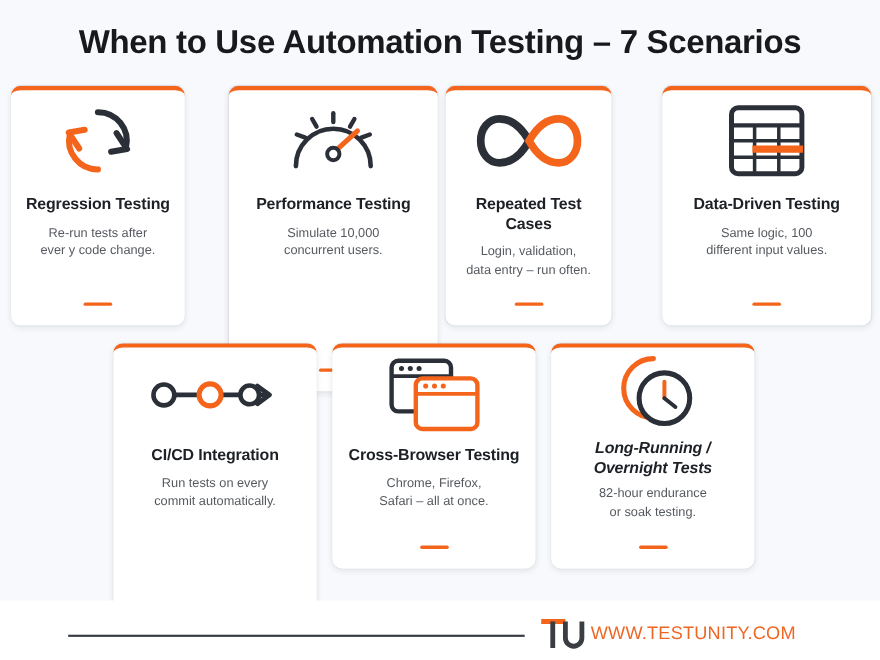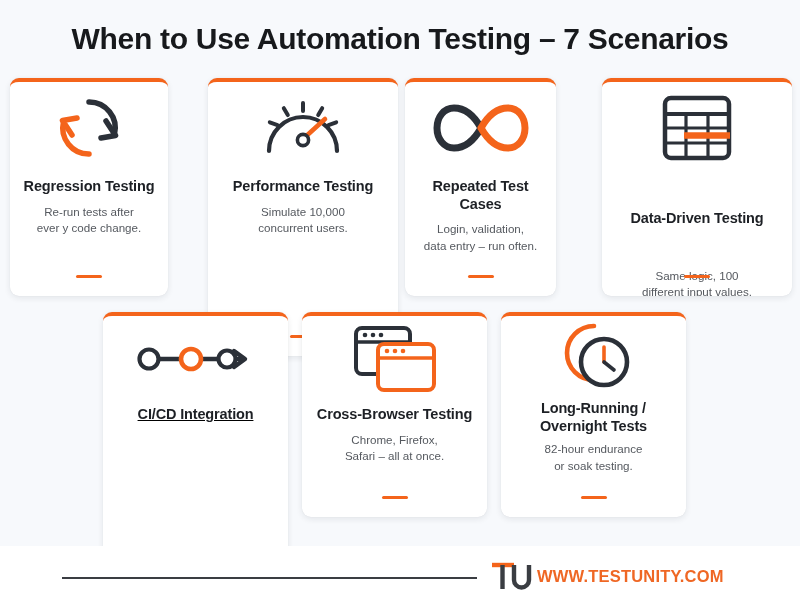--- a/index.html
+++ b/index.html
@@ -125,21 +125,21 @@
     top: 562px;
     width: 46px;
     height: 30px;
   }
 
   .site-url {
     position: absolute;
     left: 537px;
     top: 567px;
     font-size: 16.5px;
-    font-weight: 700;
+    font-weight: 400;
     color: #ef6724;
     letter-spacing: 0.2px;
     white-space: nowrap;
   }
 </style>
 </head>
 <body>
 
 <div id="infographic">
 
@@ -195,53 +195,55 @@
           <path d="M50 28 C59 44 68 48 77 48 C87 48 94 39 94 28 C94 17 87 8 77 8 C68 8 59 12 50 28" fill="none" stroke="#f4641b" stroke-width="7" stroke-linecap="round"></path>
         </svg>
       </span>
     </div>
     <div class="card-title">Repeated Test Cases</div>
     <div class="card-desc">Login, validation,
 data entry – run often.</div>
     <div class="rule"></div>
   </div>
 
-  <div class="card" style="left:602px; top:78px; width:190px; height:218px;gap:32px;">
+  <div class="card" style="left:602px; top:78px; width:190px; height:218px;">
     <div class="icon-wrap">
       <span>
         <svg width="72" height="72" viewBox="0 0 72 72">
           <rect x="4" y="6" width="64" height="60" rx="6" fill="none" stroke="#2b3038" stroke-width="4.5"></rect>
           <line x1="4" y1="22" x2="68" y2="22" stroke="#2b3038" stroke-width="4"></line>
           <line x1="4" y1="36" x2="68" y2="36" stroke="#2b3038" stroke-width="3.2"></line>
           <line x1="4" y1="51" x2="68" y2="51" stroke="#2b3038" stroke-width="3.2"></line>
           <line x1="25" y1="22" x2="25" y2="66" stroke="#2b3038" stroke-width="3.2"></line>
           <line x1="47" y1="22" x2="47" y2="66" stroke="#2b3038" stroke-width="3.2"></line>
           <line x1="23" y1="43.5" x2="69" y2="43.5" stroke="#f4641b" stroke-width="6.5"></line>
         </svg>
       </span>
     </div>
     <div class="card-title">Data-Driven Testing</div>
     <div class="card-desc">Same logic, 100
 different input values.</div>
     <div class="rule"></div>
   </div>
 
-  <div class="card" style="left:103px; top:312px; width:185px; height:261px;text-decoration:underline;">
+  <div class="card" style="left:103px; top:312px; width:185px; height:261px;">
     <div class="icon-wrap" style="height:90px;">
       <span>
         <svg width="124" height="34" viewBox="0 0 124 34">
           <line x1="16" y1="17" x2="108" y2="17" stroke="#2b3038" stroke-width="4.4" stroke-linecap="round"></line>
           <path d="M100 9 L111 17 L100 25" fill="none" stroke="#2b3038" stroke-width="4.4" stroke-linecap="round" stroke-linejoin="round"></path>
           <circle cx="15" cy="17" r="9.5" fill="#ffffff" stroke="#2b3038" stroke-width="4.2"></circle>
           <circle cx="57" cy="17" r="10" fill="#ffffff" stroke="#f4641b" stroke-width="4.6"></circle>
           <circle cx="93" cy="17" r="8.5" fill="#ffffff" stroke="#2b3038" stroke-width="4.2"></circle>
         </svg>
       </span>
     </div>
     <div class="card-title">CI/CD Integration</div>
+    <div class="card-desc">Run tests on every
+commit automatically.</div>
     <div class="rule"></div>
   </div>
 
   <div class="card" style="left:302px; top:312px; width:185px; height:205px;">
     <div class="icon-wrap" style="height:90px;">
       <span>
         <svg width="90" height="74" viewBox="0 0 90 74">
           <rect x="6" y="6" width="54" height="46" rx="6" fill="#ffffff" stroke="#2b3038" stroke-width="4"></rect>
           <line x1="6" y1="20" x2="60" y2="20" stroke="#2b3038" stroke-width="3.4"></line>
           <circle cx="15" cy="13" r="2.3" fill="#2b3038"></circle>
@@ -265,21 +267,21 @@
     <div class="icon-wrap" style="height:84px;">
       <span>
         <svg width="84" height="72" viewBox="0 0 84 72">
           <path d="M42 6 A27 27 0 1 0 42 60 A21 21 0 1 1 42 6 Z" fill="none" stroke="#f4641b" stroke-width="4.6" stroke-linejoin="round"></path>
           <circle cx="52" cy="42" r="23" fill="#ffffff" stroke="#2b3038" stroke-width="4.6"></circle>
           <line x1="52" y1="42" x2="52" y2="27" stroke="#f4641b" stroke-width="3.6" stroke-linecap="round"></line>
           <line x1="52" y1="42" x2="62" y2="50" stroke="#2b3038" stroke-width="3.6" stroke-linecap="round"></line>
         </svg>
       </span>
     </div>
-    <div class="card-title" style="white-space:pre-line;">Long-Running /
+    <div class="card-title" style="white-space:pre-line;font-style:italic;">Long-Running /
 Overnight Tests</div>
     <div class="card-desc" style="margin-top:6px;">82-hour endurance
 or soak testing.</div>
     <div class="rule"></div>
   </div>
 
   <div class="footer"></div>
 
   <div class="footer-line"></div>
 

